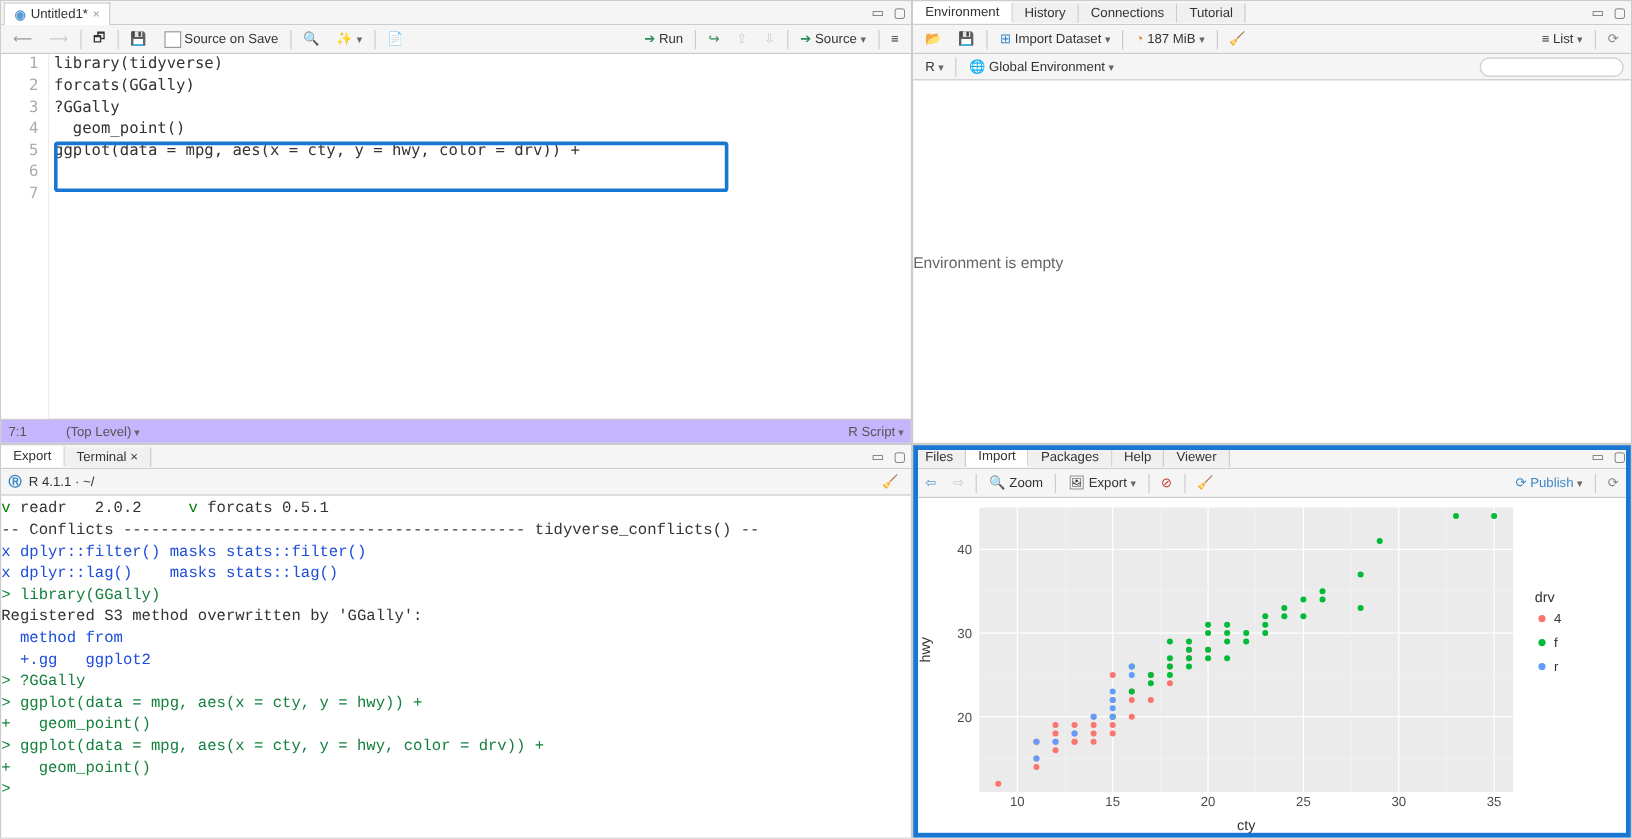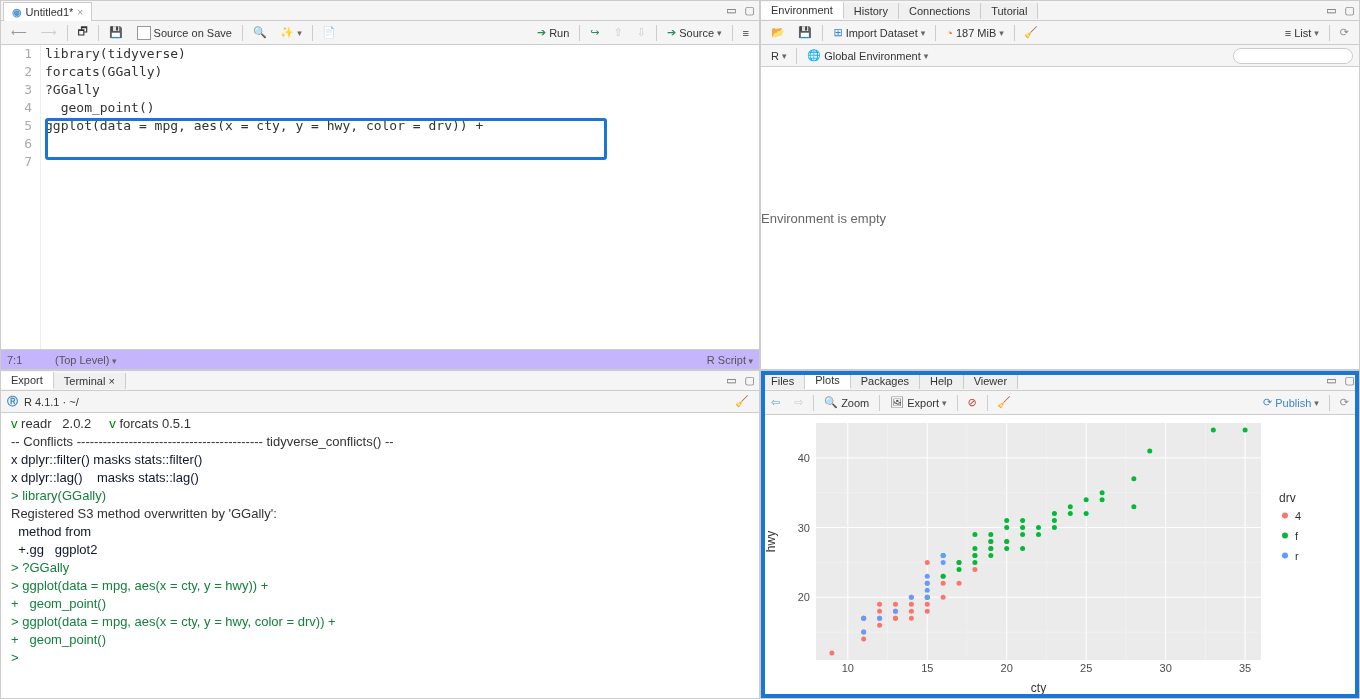--- a/index.html
+++ b/index.html
@@ -12,27 +12,27 @@
   .spacer{flex:1}
   .winbtn{padding:0 4px;color:#666;cursor:pointer}
   .toolbar{display:flex;align-items:center;gap:6px;background:#f5f5f5;border-bottom:1px solid #ccc;height:24px;padding:0 6px;font-size:11px}
   .tb-btn{display:inline-flex;align-items:center;gap:3px;padding:1px 4px;cursor:pointer;color:#333;border-radius:2px}
   .sep{width:1px;height:16px;background:#ccc}
   .editor{flex:1;display:flex;font-family:Consolas,monospace;font-size:13px;line-height:18px;position:relative;overflow:hidden}
   .gutter{width:40px;text-align:right;padding-right:8px;color:#aaa;background:#fff;border-right:1px solid #eee;user-select:none}
   .code{flex:1;padding-left:4px;white-space:pre}
   .highlight-box{position:absolute;left:44px;top:73px;width:562px;height:42px;border:3px solid #1976d2;border-radius:3px;pointer-events:none}
   .statusbar{display:flex;align-items:center;background:#c4b5fd;border-top:1px solid #ccc;height:20px;padding:0 6px;font-size:11px;color:#555}
-  .console-out{flex:1;font-family:Liberation Sans, sans-serif;font-size:13px;line-height:18px;padding:2px 10px;overflow:auto;white-space:pre}
+  .console-out{flex:1;font-family:Liberation Mono, monospace;font-size:13px;line-height:18px;padding:2px 0;overflow:auto;white-space:pre}
   .env-body{flex:1;display:flex;align-items:center;justify-content:flex-start;color:#666;font-size:13px}
   .plots-pane{position:relative}
   .plots-outline{position:absolute;inset:0;border:4px solid #1976d2;pointer-events:none;z-index:5}
   .plot-area{flex:1;position:relative;background:#fff}
   svg{display:block}
-  .r-red{color:#0f172a}
+  .r-red{color:#1d4ed8}
   .r-blue{color:#15803d}
   .r-green{color:#007f00}
   .search-box{border:1px solid #ccc;border-radius:10px;padding:1px 8px 1px 20px;font-size:11px;background:#fff;width:120px}
   .tabbar .ttab{padding:2px 10px;border-right:1px solid #ccc;cursor:pointer;background:#f0f0f0}
   .tabbar .ttab.active{background:#fff;font-weight:normal;border-bottom:1px solid #fff}
   .chk{display:inline-flex;align-items:center;gap:3px}
   .chk::before{content:"";display:inline-block;width:12px;height:12px;border:1px solid #999;background:#fff}
   .dd::after{content:" \25BE";font-size:9px;color:#666}
 </style>
 </head>
@@ -163,21 +163,21 @@
       <div class="spacer"></div>
       <span class="tb-btn" style="color:#b8860b">🧹</span>
     </div>
     <div class="console-out" id="console-body"><div><span class="r-green">v</span> readr   2.0.2     <span class="r-green">v</span> forcats 0.5.1</div><div class="">-- Conflicts ------------------------------------------- tidyverse_conflicts() --</div><div class="r-red">x dplyr::filter() masks stats::filter()</div><div class="r-red">x dplyr::lag()    masks stats::lag()</div><div class="r-blue">&gt; library(GGally)</div><div class="">Registered S3 method overwritten by 'GGally':</div><div class="r-red">  method from</div><div class="r-red">  +.gg   ggplot2</div><div class="r-blue">&gt; ?GGally</div><div class="r-blue">&gt; ggplot(data = mpg, aes(x = cty, y = hwy)) +</div><div class="r-blue">+   geom_point()</div><div class="r-blue">&gt; ggplot(data = mpg, aes(x = cty, y = hwy, color = drv)) +</div><div class="r-blue">+   geom_point()</div><div class="r-blue">&gt; </div></div>
   </div>
 
   <div class="pane plots-pane">
     <div class="plots-outline"></div>
     <div class="tabbar">
       <div class="ttab">Files</div>
-      <div class="ttab active">Plots</div>
+      <div class="ttab active">Import</div>
       <div class="ttab">Packages</div>
       <div class="ttab">Help</div>
       <div class="ttab">Viewer</div>
       <div class="spacer"></div>
       <span class="winbtn">▭</span>
       <span class="winbtn">▢</span>
     </div>
     <div class="toolbar">
       <span class="tb-btn" style="color:#5b9bd5">⇦</span>
       <span class="tb-btn" style="color:#ccc">⇨</span>

